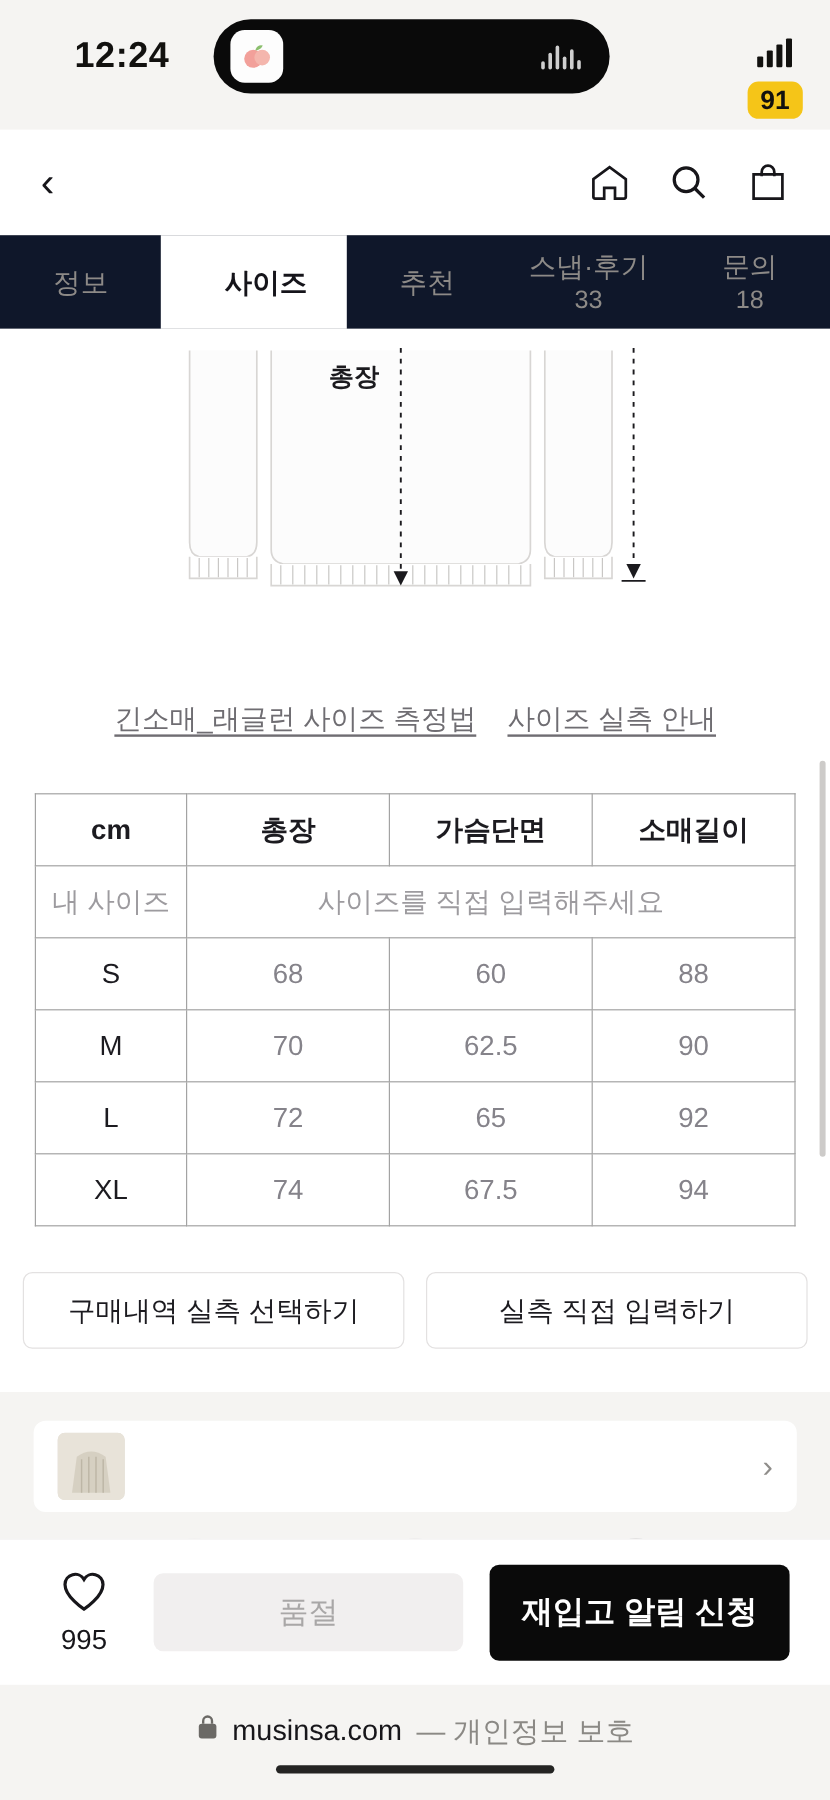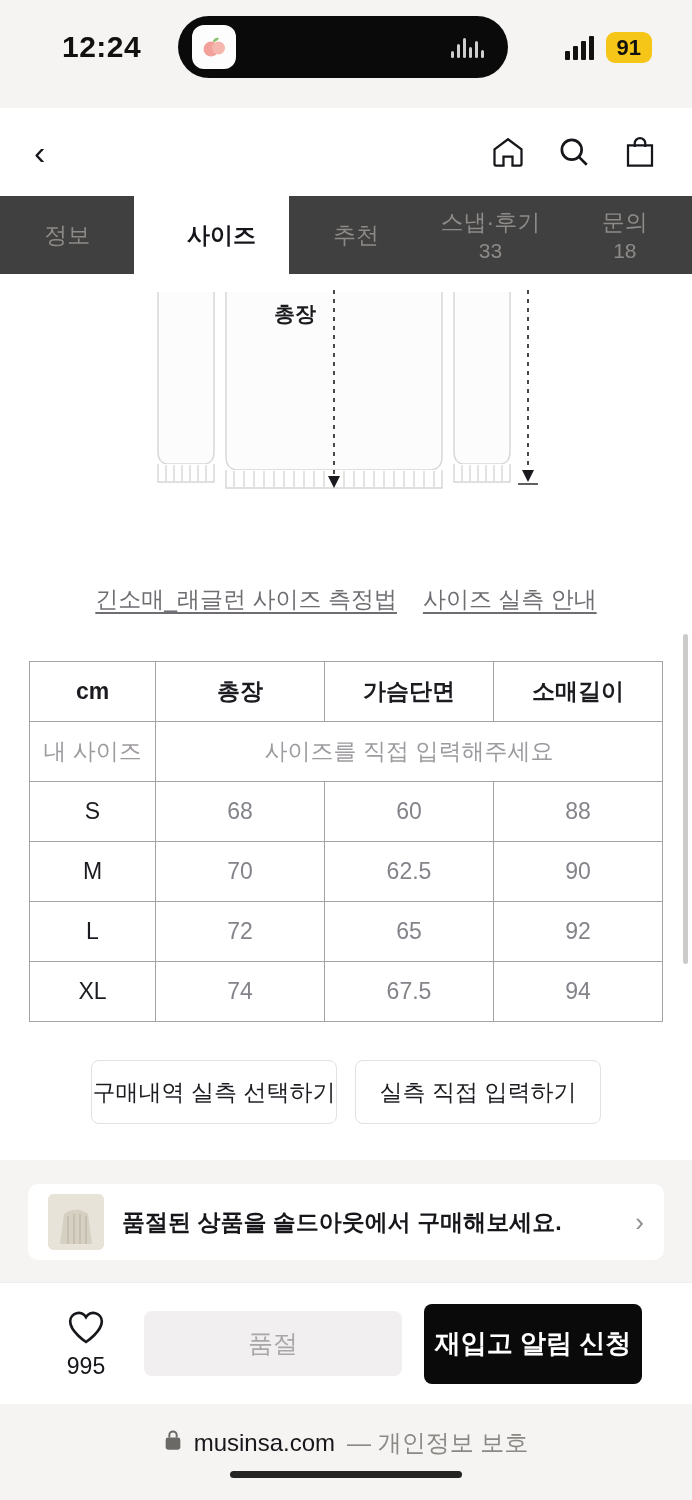--- a/index.html
+++ b/index.html
@@ -62,24 +62,25 @@
     padding-right: 10px;
   }
   .island-wave i {
     display: block;
     width: 3px;
     background: #cfcfcf;
     border-radius: 2px;
   }
   .status-right {
     position: absolute;
-    right: 40px; top: 32px;
+    right: 23px; top: 32px;
     display: flex;
     align-items: center;
     gap: 12px;
+    flex-direction: column;
   }
   .signal {
     display: flex; align-items: flex-end; gap: 3px; height: 24px;
   }
   .signal i { display:block; width: 5px; background: #12110f; border-radius: 1px; }
   .signal i:nth-child(1){height:9px}
   .signal i:nth-child(2){height:14px}
   .signal i:nth-child(3){height:19px}
   .signal i:nth-child(4){height:24px}
   .battery {
@@ -102,21 +103,21 @@
     flex: 0 0 auto;
   }
   .nav-back { font-size: 34px; color: #17161a; line-height: 1; width: 40px;}
   .nav-icons { margin-left: auto; display: flex; align-items: center; gap: 30px; }
   .nav-icons svg { display: block; }
 
   
   .tabs {
     display: flex;
     height: 78px;
-    background: #404040;
+    background: #0f172a;
     flex: 0 0 auto;
   }
   .tab {
     flex: 1;
     display: flex;
     flex-direction: column;
     align-items: center;
     justify-content: center;
     font-size: 23px;
     color: #8d8a87;
@@ -189,21 +190,21 @@
   table.size-table tr.my-size td {
     height: 60px;
     color: #9d9b9f;
   }
   table.size-table th:first-child, table.size-table td:first-child { width: 126px; }
 
   
   .btn-row {
     display: flex;
     gap: 18px;
-    width: 510px;
+    width: 654px;
     margin: 38px auto 0;
   }
   .btn-outline {
     flex: 1;
     height: 64px;
     border: 1px solid #e3e1e1;
     border-radius: 8px;
     display: flex;
     align-items: center;
     justify-content: center;
@@ -250,21 +251,21 @@
   }
 
   
   .bottombar {
     position: absolute;
     left: 0; right: 0; bottom: 96px;
     height: 122px;
     background: #ffffff;
     display: flex;
     align-items: center;
-    padding: 0 50px;
+    padding: 0 34px;
     gap: 22px;
     border-top: 1px solid #f0eeee;
     justify-content: space-between;
   }
   .like {
     display: flex;
     flex-direction: column;
     align-items: center;
     width: 72px;
     gap: 3px;
@@ -527,21 +528,20 @@
             <rect width="56" height="56" fill="#e8e3d9"></rect>
             <path d="M16 20 q12-9 24 0 l4 30 H12 z" fill="#d6d0c2"></path>
             <g stroke="#bdb6a6" stroke-width="1.2">
               <line x1="20" y1="22" x2="20" y2="50"></line>
                 <line x1="26" y1="20" x2="26" y2="50"></line>
               <line x1="32" y1="20" x2="32" y2="50"></line>
                 <line x1="38" y1="22" x2="38" y2="50"></line>
             </g>
           </svg>
         </div>
-        <div class="promo-text">품절된 상품을 솔드아웃에서 구매해보세요.</div>
         <div class="promo-arrow">›</div>
       </div>
       <div class="promo-dots">
         <i style="background:#d9d6d0"></i>
         <i style="background:#a8a6a3"></i>
         <i style="background:#1c1b1b"></i>
       </div>
     </div>
   </div>
 

